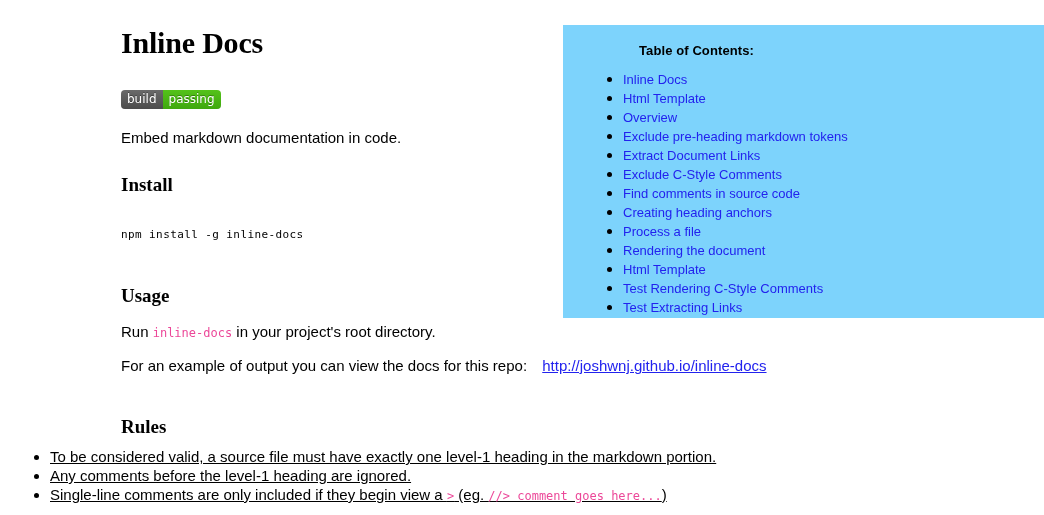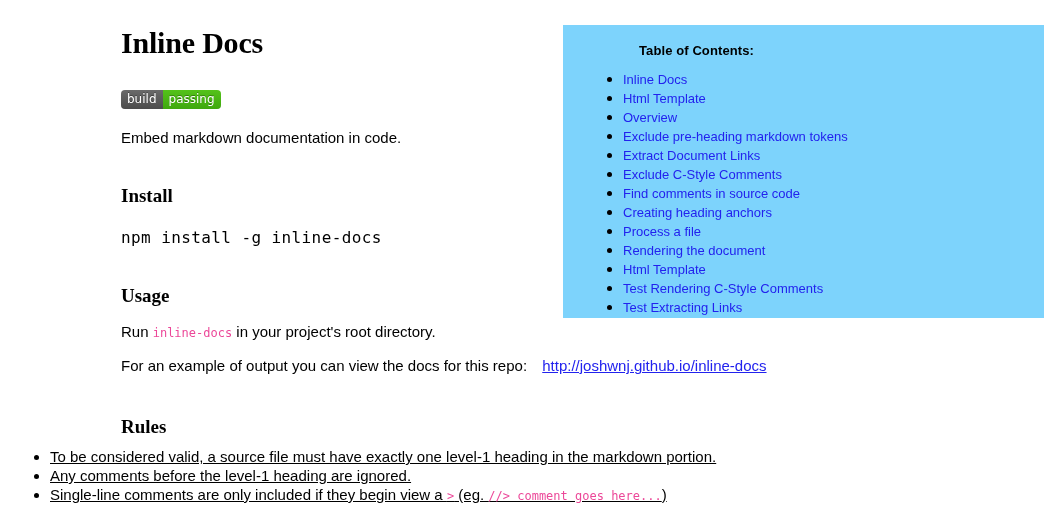--- a/index.html
+++ b/index.html
@@ -119,35 +119,35 @@
 
   h2.doc-h2 {
     font-family: "Liberation Serif", serif;
     font-size: 19px;
     font-weight: bold;
     color: #000;
     margin: 0;
     position: absolute;
     left: 0;
   }
-  #h-install { top: 185px; text-align: center; }
+  #h-install { top: 174px; text-align: center; }
   #h-usage   { top: 285px; }
   #h-rules   { top: 416px; }
 
   code, .code {
     font-family: "DejaVu Sans Mono", monospace;
     font-size: 12px;
     color: #ec4899;
   }
   #install-cmd {
     position: absolute;
     left: 0;
     top: 228px;
     font-family: "DejaVu Sans Mono", monospace;
-    font-size: 16px;
+    font-size: 11px;
     letter-spacing: 0.4px;
     white-space: nowrap;
     text-align: right;
   }
 
   a.doc-link {
     color: #2222ee;
     text-decoration: underline;
     margin-left: 11px;
   }

